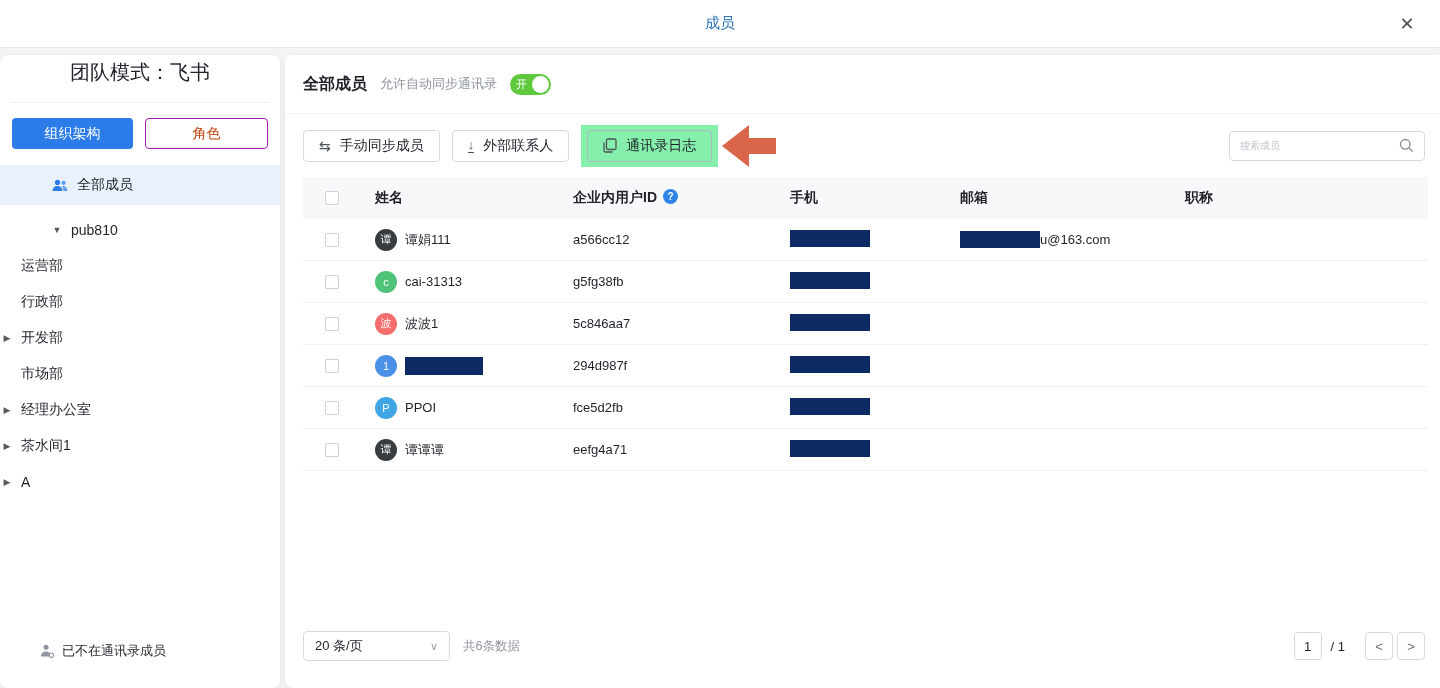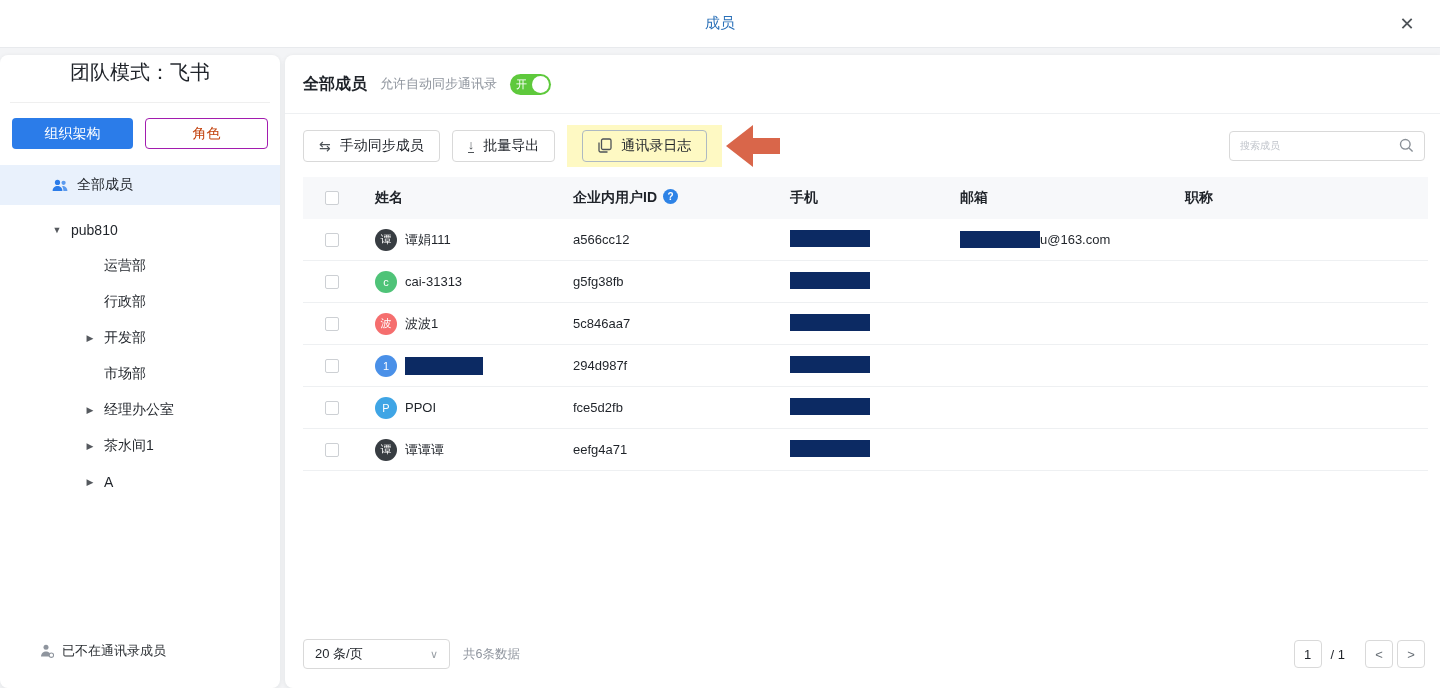--- a/index.html
+++ b/index.html
@@ -29,21 +29,21 @@
     display:flex; align-items:center; justify-content:center; cursor:pointer; }
   .seg.active { background:#2b7ce9; color:#fff; }
   .seg.plain { background:#fff; border:1px solid #a21caf; color:#c2410c; }
   .all-members { height:40px; margin-top:2px; background:#e9f1fc;
     display:flex; align-items:center; gap:9px; padding-left:52px;
     font-size:14px; color:#1f2329; cursor:pointer; }
   .tree { padding-top:7px; }
   .tree-item { height:36px; display:flex; align-items:center; gap:7px;
     font-size:14px; color:#1f2329; cursor:pointer; }
   .tree-item.lv0 { padding-left:50px; }
-  .tree-item.lv1 { padding-left:83px; }
+  .tree-item.lv1 { }
   .caret { width:14px; font-size:9px; color:#55595e; text-align:center; flex:0 0 14px; }
   .former { position:absolute; bottom:28px; left:40px; display:flex;
     align-items:center; gap:8px; font-size:13px; color:#2b2f33; cursor:pointer; }
   
   .main { position:absolute; left:285px; top:55px; width:1155px; height:633px;
     background:#fff; border-radius:8px 0 0 8px; box-shadow:0 1px 5px rgba(31,35,41,.08); }
   .main-header { height:59px; display:flex; align-items:center;
     padding-left:18px; gap:13px; border-bottom:1px solid #eef0f2; }
   .main-title { font-size:16px; font-weight:bold; color:#1f2329; }
   .sync-label { font-size:13px; color:#8f959e; }
@@ -52,21 +52,21 @@
   .toggle-text { position:absolute; left:6px; top:4px; color:#fff; font-size:11px; line-height:13px; }
   .toggle-knob { position:absolute; right:2px; top:2px; width:17px; height:17px;
     border-radius:50%; background:#fff; }
   .toolbar { height:63px; display:flex; align-items:center; padding:0 15px 0 18px; }
   .tbtn { height:32px; background:#fff; border:1px solid #d9d9d9; border-radius:4px;
     display:flex; align-items:center; gap:9px; padding:0 15px;
     font-size:14px; color:#1f2329; cursor:pointer; }
   .tbtn + .tbtn { margin-left:12px; }
   .btn-ico { font-size:14px; color:#4e5358; display:flex; align-items:center; }
   .dl-ico { border-bottom:1.5px solid #4e5358; line-height:14px; font-size:13px; }
-  .log-wrap { background:#fef9c3; padding:5px 15px; margin-left:12px; }
+  .log-wrap { background:#86efac; padding:5px 6px; margin-left:12px; }
   .log-wrap .tbtn { background:transparent; border-color:#aeb9c2; }
   .arrow { margin-left:4px; display:flex; align-items:center; height:42px; }
   .arrow-head { width:0; height:0; border-top:21px solid transparent;
     border-bottom:21px solid transparent; border-right:27px solid #d9664a; }
   .arrow-shaft { width:27px; height:16px; background:#d9664a; }
   .search-box { margin-left:auto; width:196px; height:30px; border:1px solid #d9d9d9;
     border-radius:4px; display:flex; align-items:center; padding:0 10px; background:#fff; }
   .search-box input { border:none; outline:none; flex:1; font-size:10px; color:#1f2329;
     font-family:inherit; background:transparent; }
   .search-box input::placeholder { color:#c0c4cb; }
@@ -81,21 +81,21 @@
   .col-name { display:flex; align-items:center; gap:8px; }
   .avatar { width:22px; height:22px; border-radius:50%; color:#fff; font-size:11px;
     display:flex; align-items:center; justify-content:center; flex:0 0 22px; }
   .hd-id { display:flex; align-items:flex-start; gap:6px; }
   .help-ico { width:15px; height:15px; border-radius:50%; background:#2e83e6; color:#fff;
     font-size:10px; font-weight:bold; display:flex; align-items:center; justify-content:center; cursor:pointer; }
   .redact { background:#0c2a63; height:17px; width:80px; display:inline-block; }
   .redact.name-bar { width:78px; height:18px; }
   .col-email { display:flex; align-items:center; }
   
-  .footer { position:absolute; left:18px; right:15px; bottom:19px;
+  .footer { position:absolute; left:18px; right:15px; bottom:27px;
     display:flex; align-items:center; }
   .page-size { width:147px; height:30px; border:1px solid #d9d9d9; border-radius:4px;
     display:flex; align-items:center; justify-content:space-between;
     padding:0 11px; font-size:13px; color:#1f2329; background:#fff; cursor:pointer; }
   .chev { color:#9aa0a6; font-size:11px; }
   .total { margin-left:13px; font-size:12.5px; color:#8f959e; }
   .pager { margin-left:auto; display:flex; align-items:center; }
   .page-box { width:28px; height:28px; border:1px solid #d9d9d9; border-radius:4px;
     display:flex; align-items:center; justify-content:center; font-size:13px; background:#fff; }
   .page-total { margin:0 20px 0 9px; font-size:13px; }
@@ -197,21 +197,21 @@
     </span>
   </div>
 
   <div class="toolbar">
     <div class="tbtn">
       <span class="btn-ico">⇆</span>
       <span>手动同步成员</span>
     </div>
     <div class="tbtn">
       <span class="btn-ico dl-ico">↓</span>
-      <span>批量导出</span>
+      <span>外部联系人</span>
     </div>
     <div class="log-wrap">
       <div class="tbtn" style="margin-left:0;">
         <span class="btn-ico">
           <svg width="14" height="15" viewBox="0 0 14 15">
             <rect x="3.5" y="1" width="9.5" height="10.5" rx="1.5" fill="none" stroke="#4e5358" stroke-width="1.3"></rect>
             <path d="M1 4.5 L1 12.5 A1.5 1.5 0 0 0 2.5 14 L9.5 14" fill="none" stroke="#4e5358" stroke-width="1.3"></path>
           </svg>
         </span>
         <span>通讯录日志</span>

